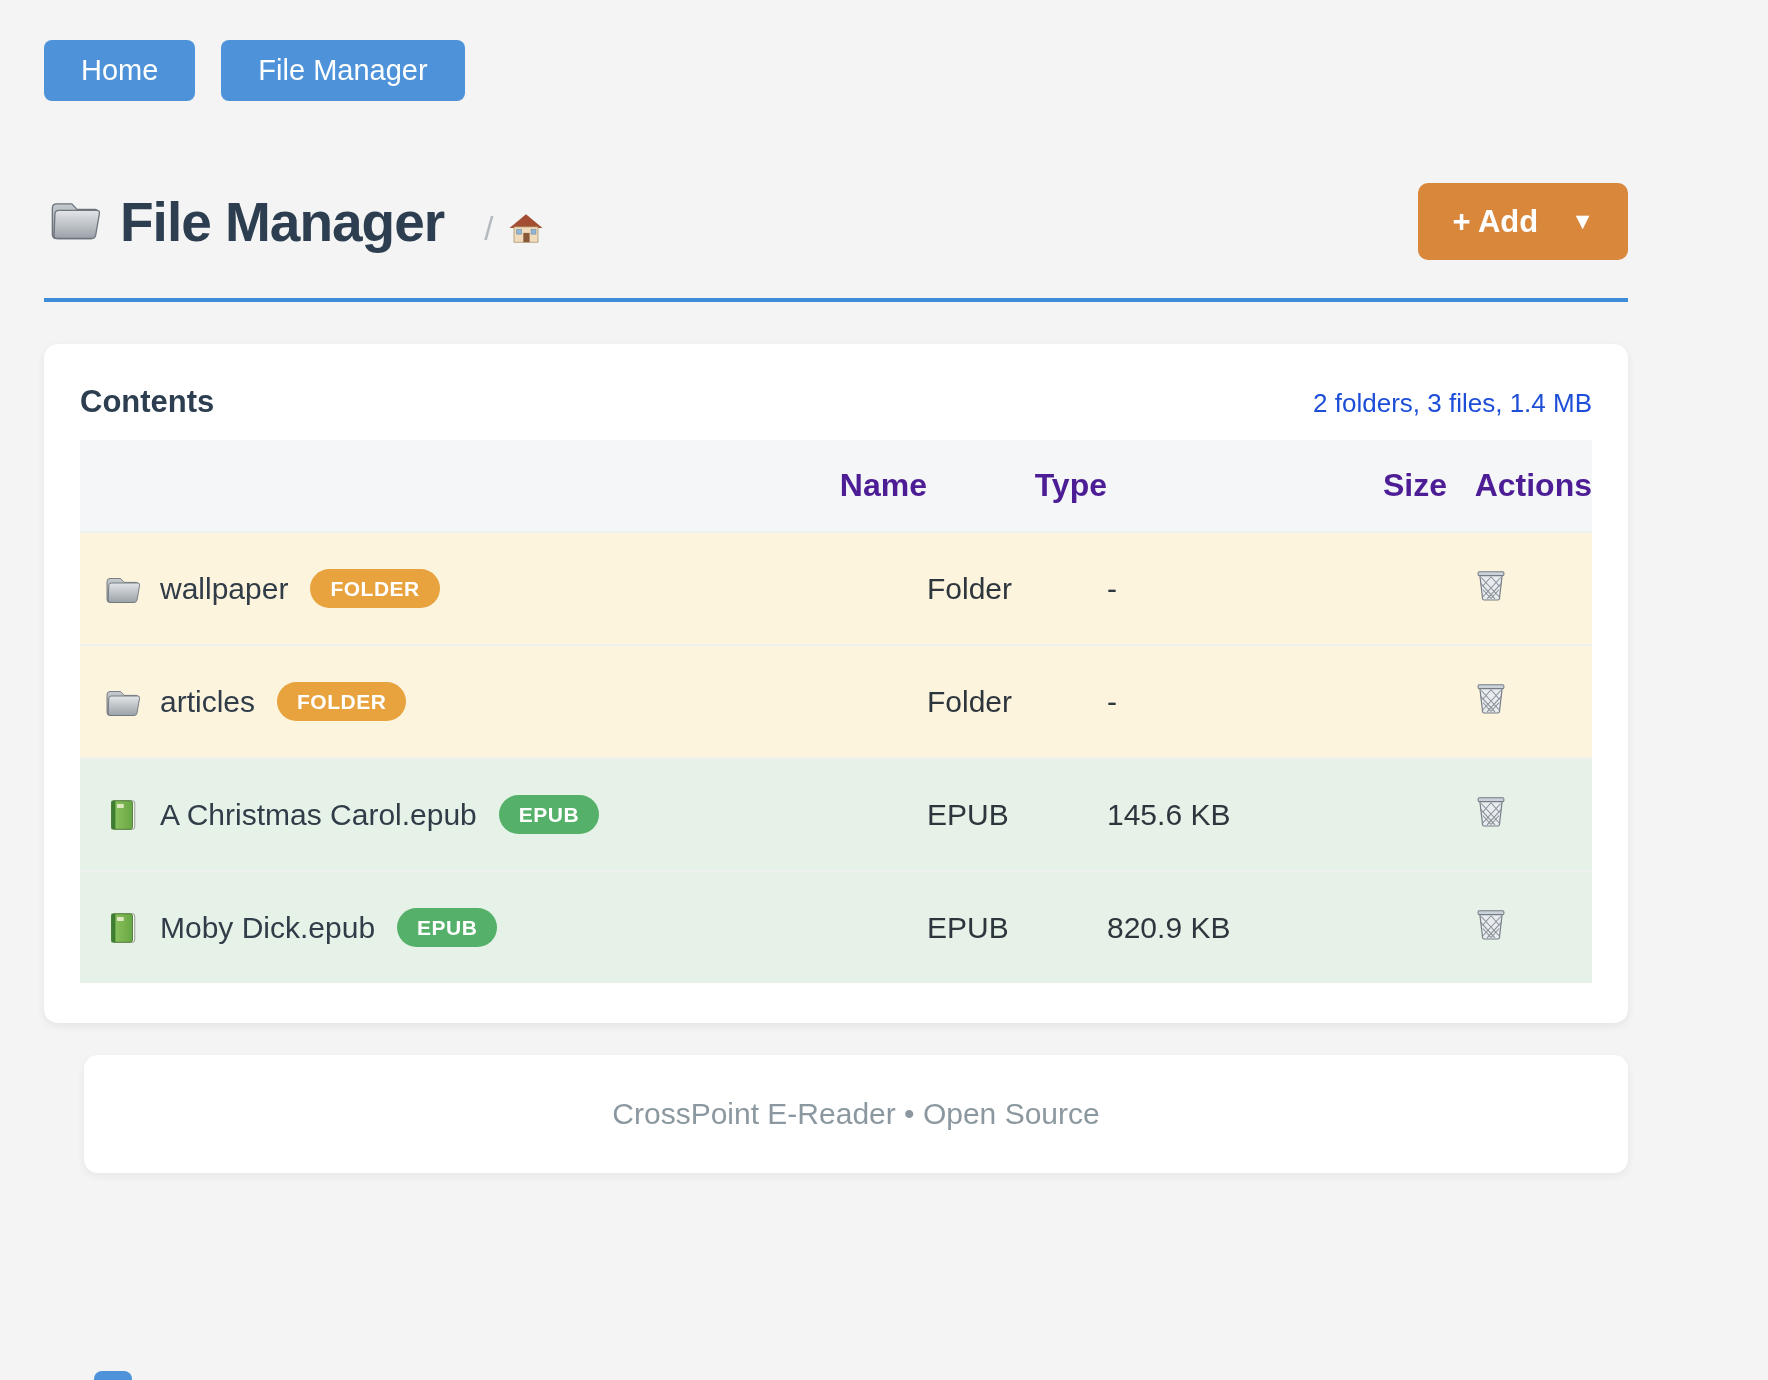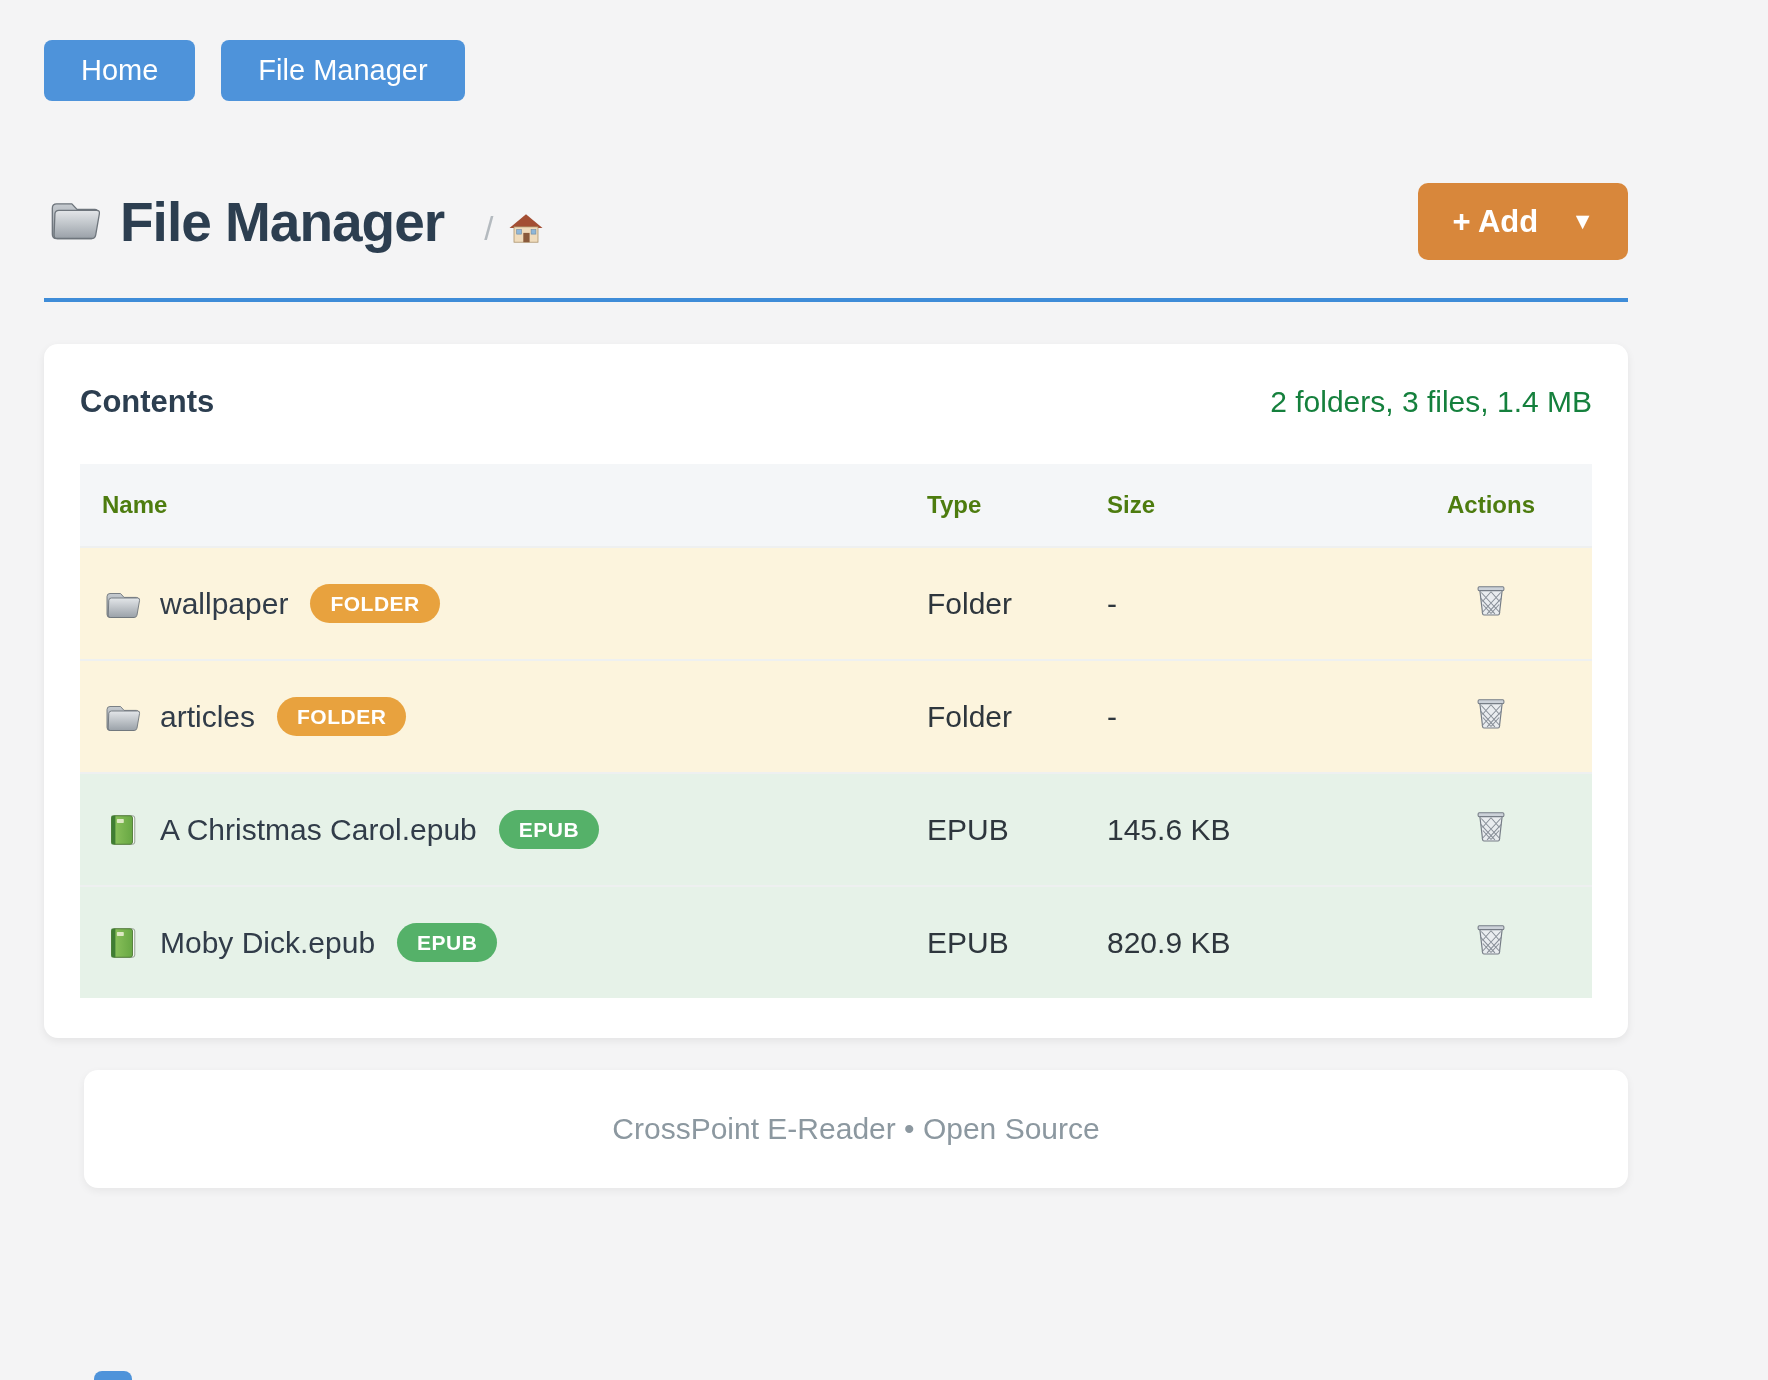--- a/index.html
+++ b/index.html
@@ -36,29 +36,29 @@
   .add-caret { font-size:23px; }
 
   .header-rule { border:none; border-top:4px solid #3e8cd8; margin-top:38px; }
 
   
   .card {
     background:#fff; border-radius:14px; margin-top:42px;
     box-shadow:0 3px 8px rgba(0,0,0,0.07);
     padding:40px 36px 40px;
   }
-  .card-head { display:flex; align-items:baseline; justify-content:space-between; margin-bottom:44px;gap:45px; }
+  .card-head { display:flex; align-items:baseline; justify-content:space-between; margin-bottom:20px;gap:45px; }
   .card-title { font-size:31px; color:#2c3e50; font-weight:bold; }
-  .card-summary { font-size:30px; color:#15803d; }
+  .card-summary { font-size:26px; color:#1d4ed8; }
 
   table.files { width:100%; border-collapse:collapse; table-layout:fixed; }
   col.c-name { width:auto; } col.c-type { width:180px; } col.c-size { width:340px; } col.c-actions { width:145px; }
   thead th {
-    background:#f4f6f8; text-align:left; font-size:24px; font-weight:bold;
-    color:#4d7c0f; padding:27px 0;
+    background:#f4f6f8; text-align:right; font-size:32px; font-weight:bold;
+    color:#4c1d95; padding:27px 0;
   }
   thead th:first-child { padding-left:22px; }
   tbody td { padding:33px 0; font-size:30px; color:#2e363d; border-top:2px solid #eef0f0; }
   tbody td:first-child { padding-left:22px; }
   tr.row-folder td { background:#fcf4dd; }
   tr.row-epub td { background:#e6f2e8; }
 
   .name-cell { display:flex; align-items:center; }
   .row-icon { width:40px; height:36px; flex:0 0 auto; }
   .file-name { margin-left:18px; color:#313c49; }

